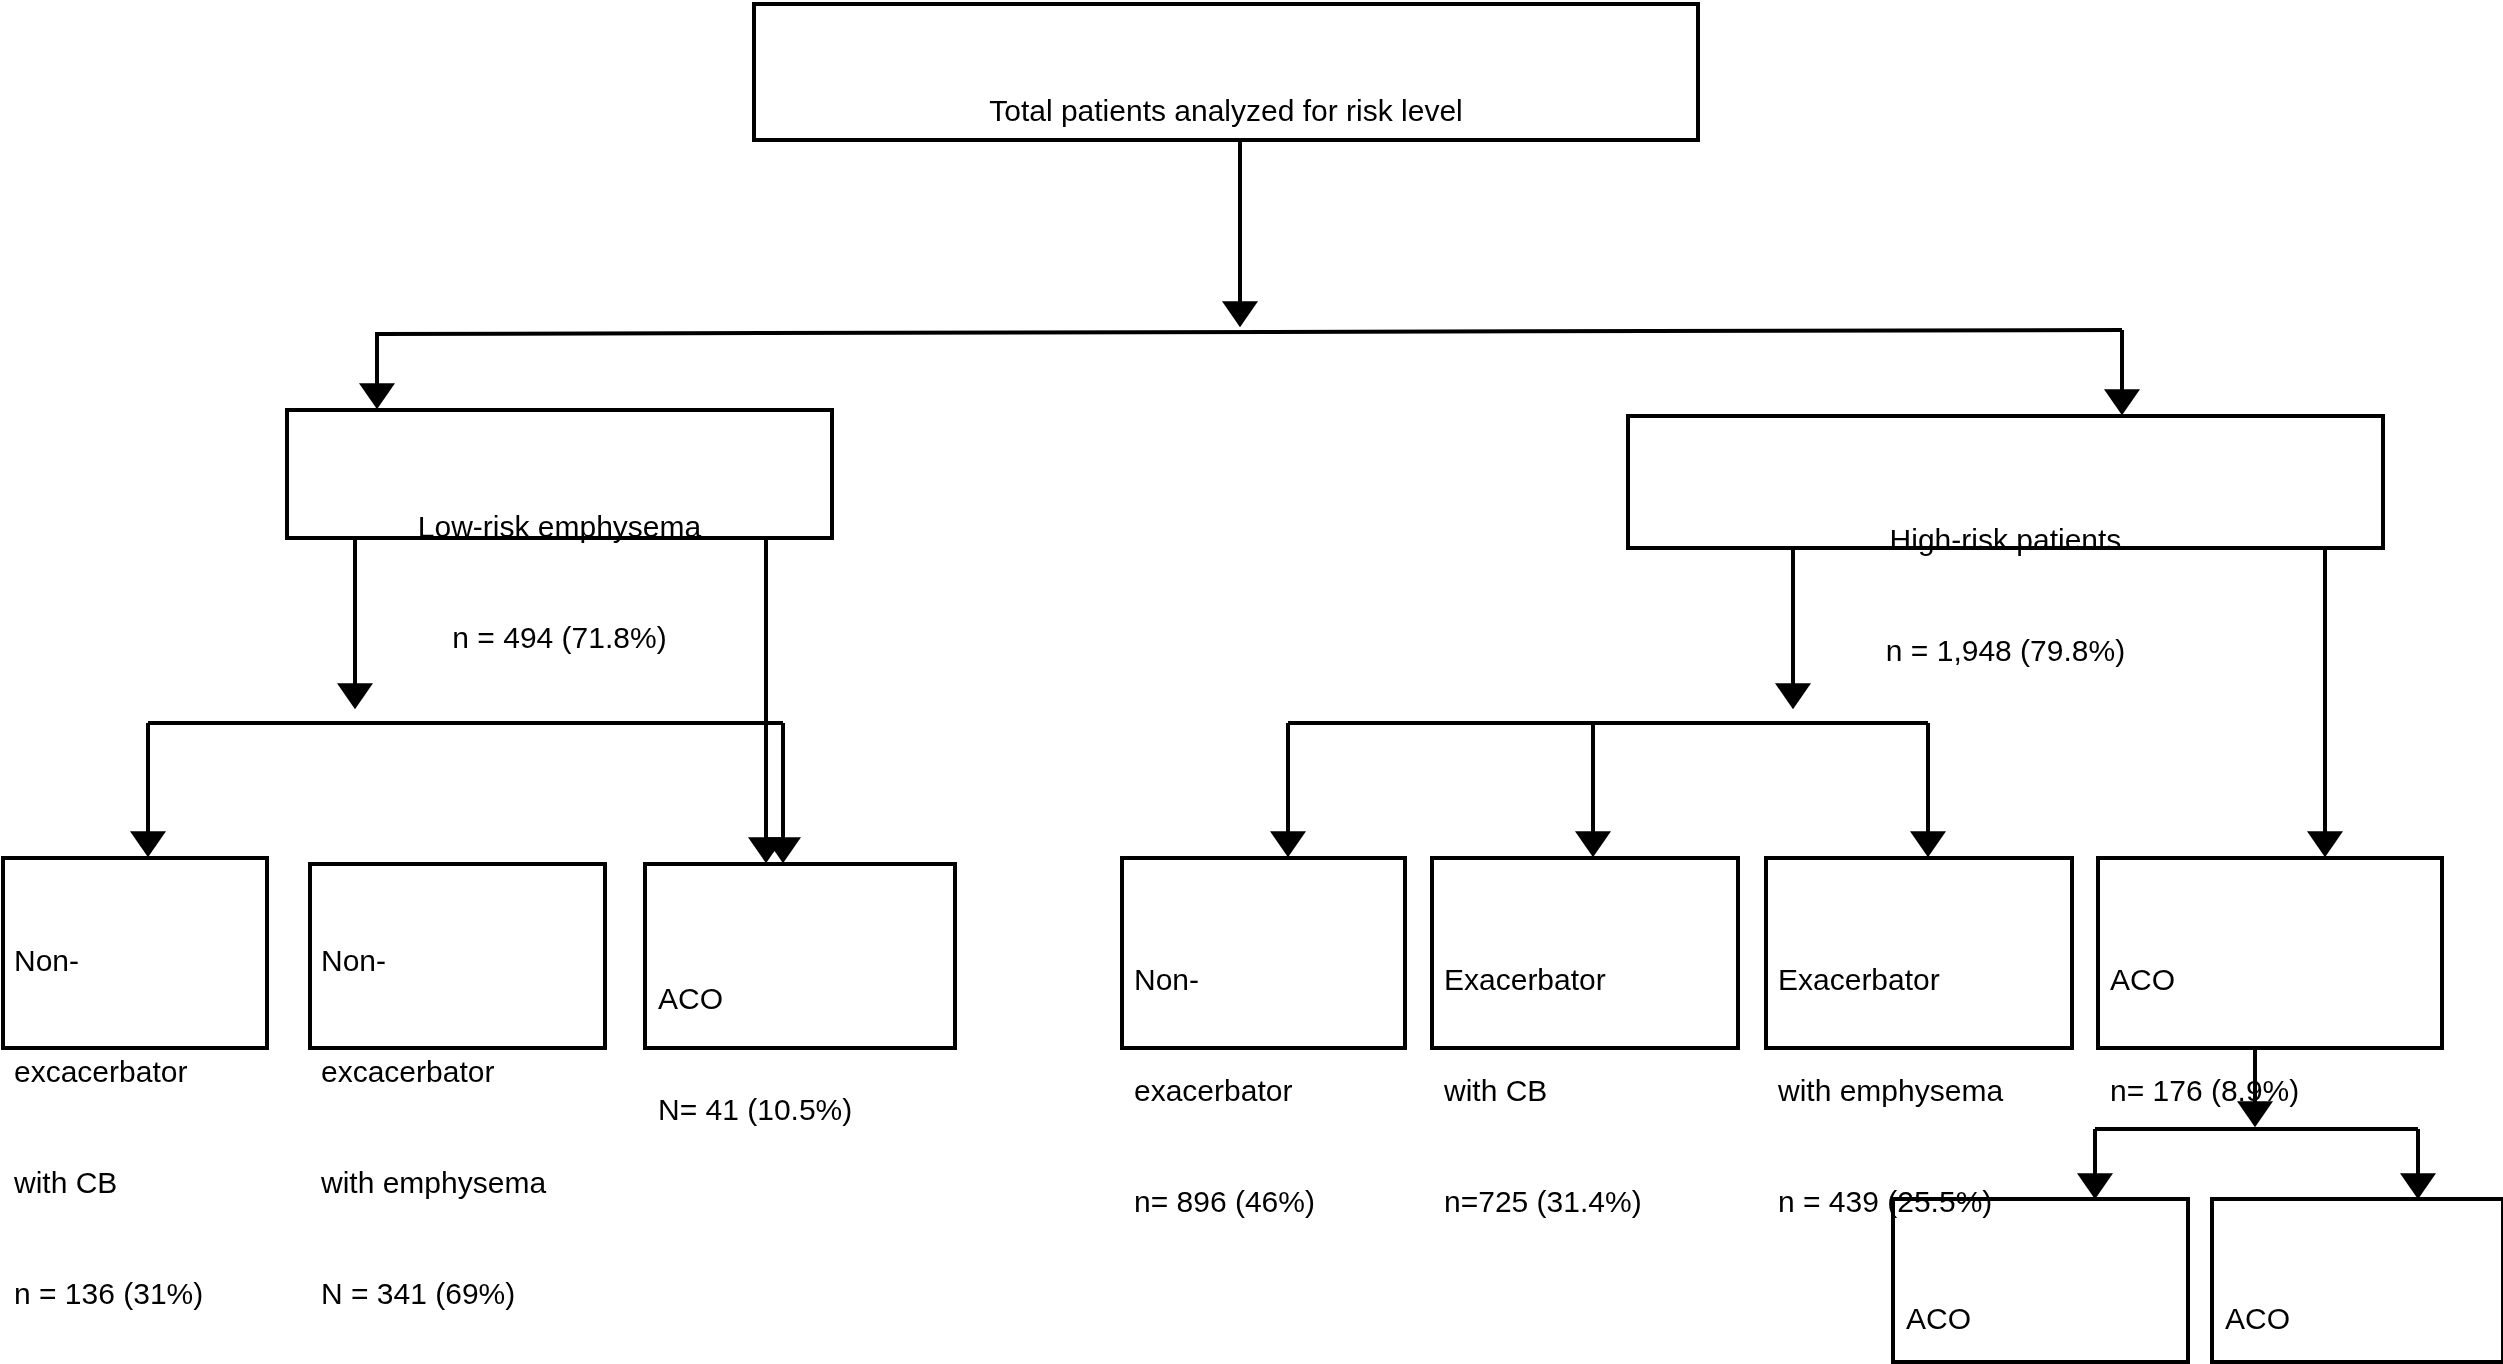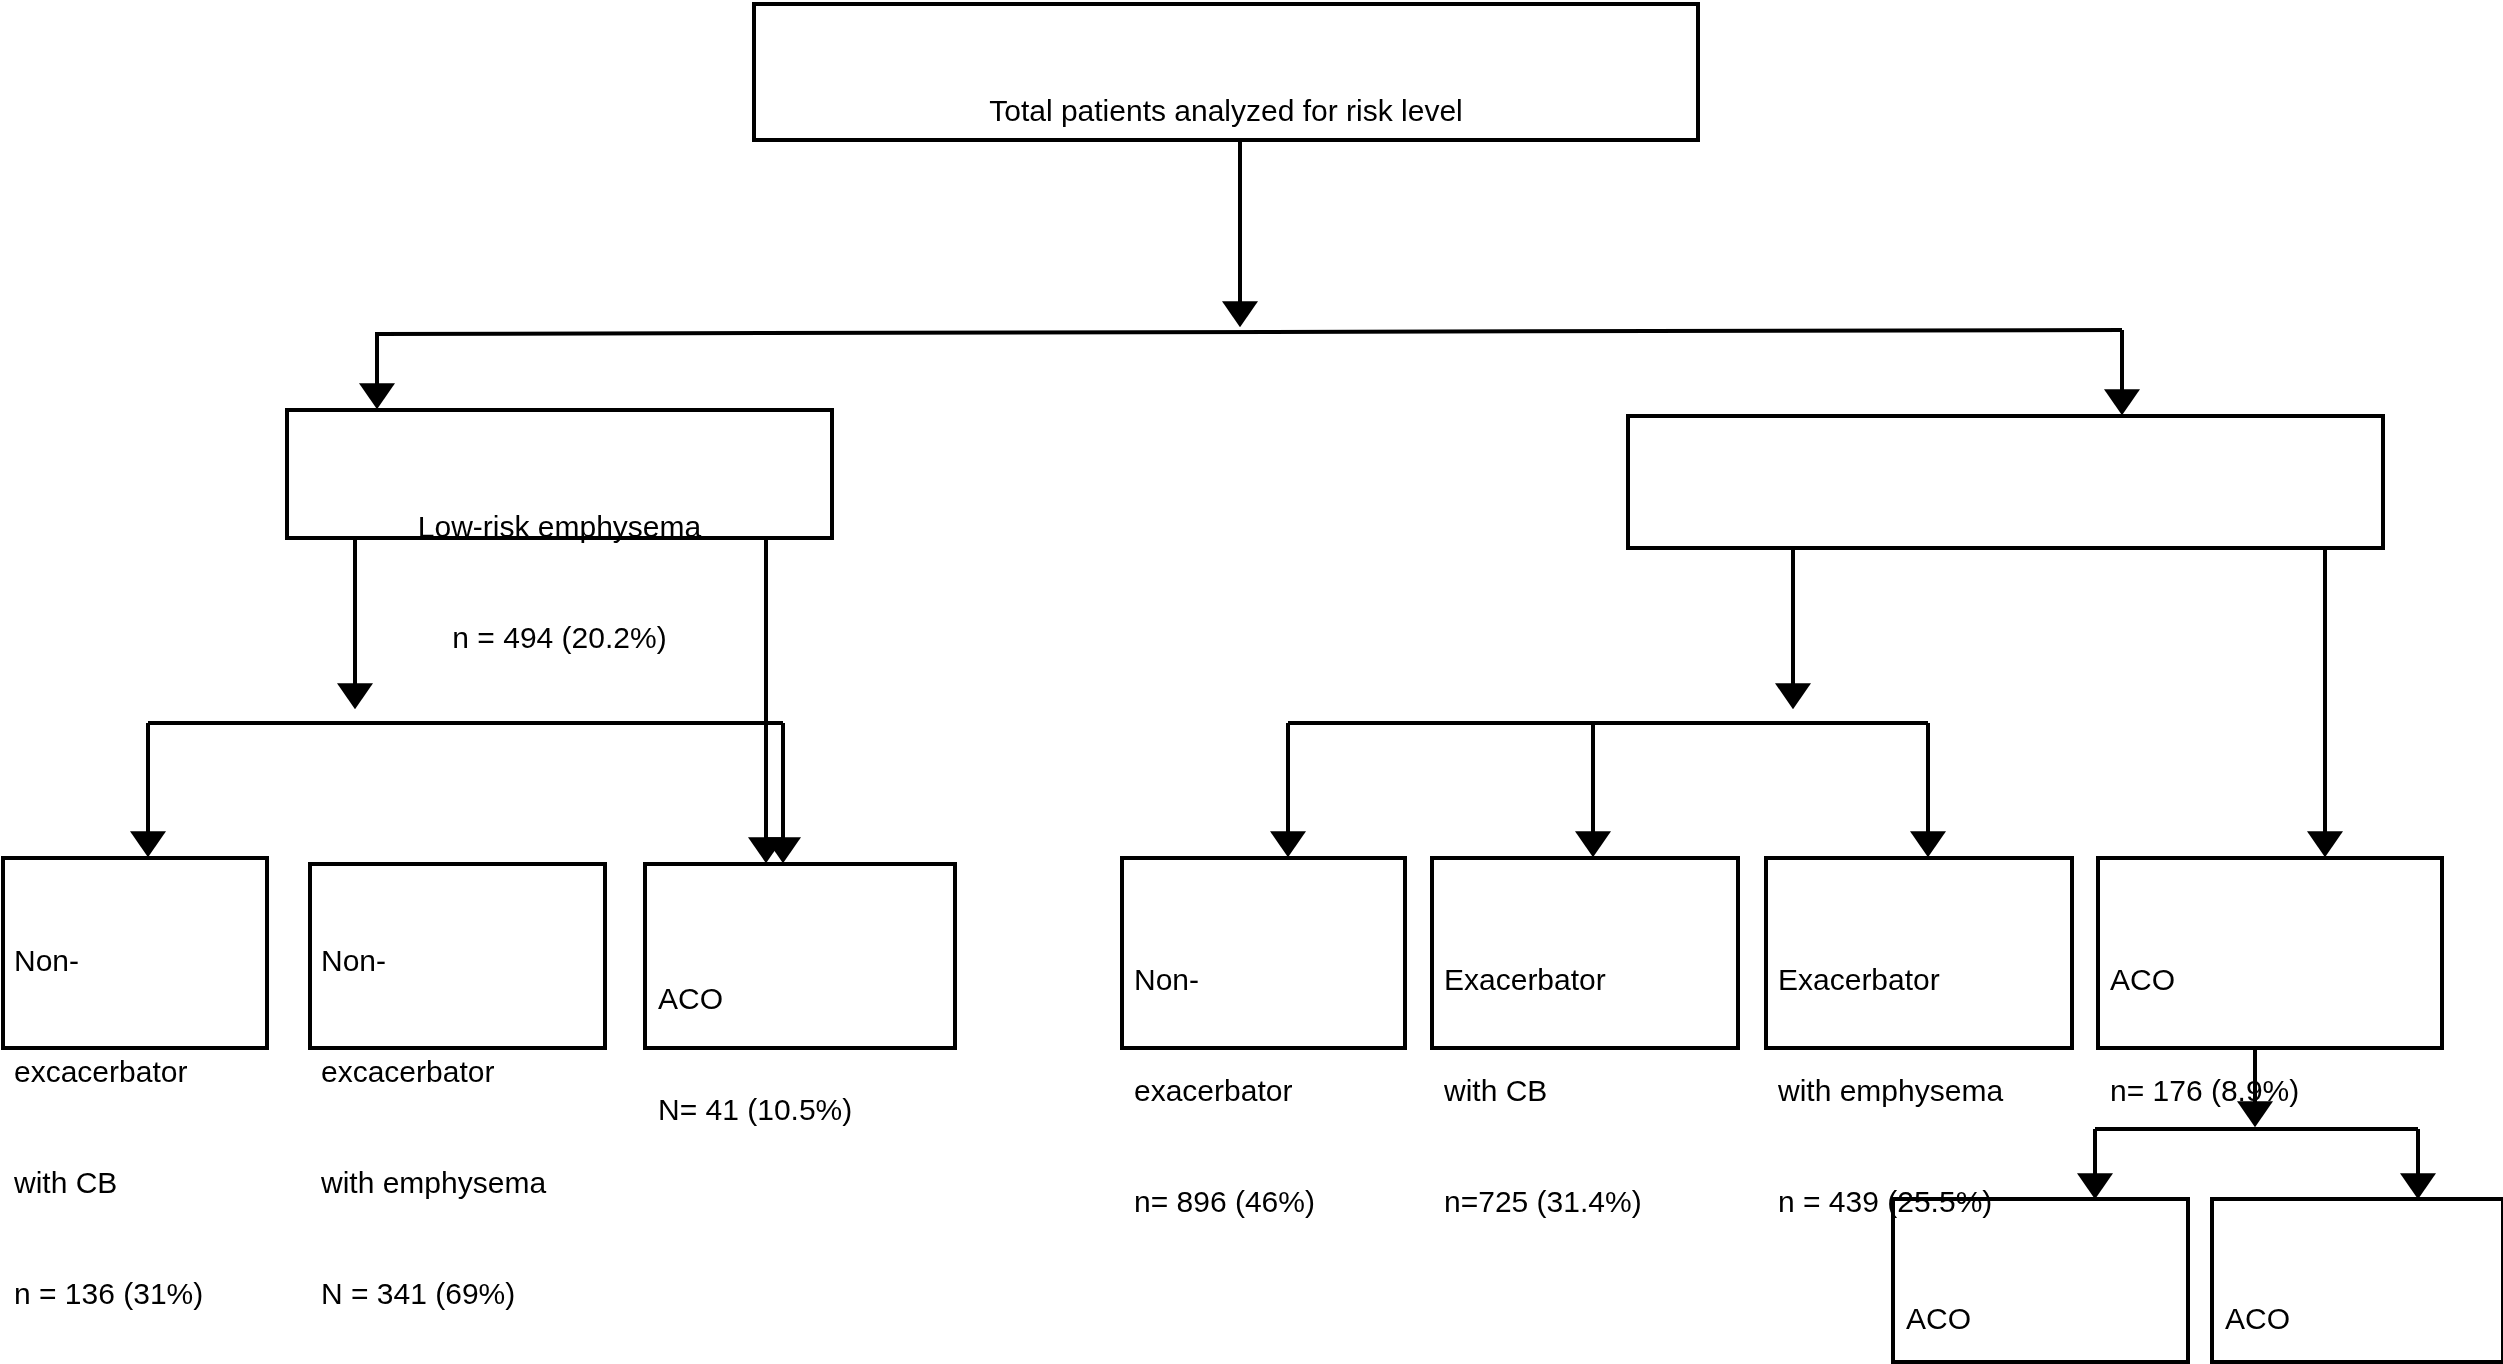--- a/index.html
+++ b/index.html
@@ -112,23 +112,27 @@
     <line class="connector" x1="2095" y1="1129" x2="2095" y2="1182" marker-end="url(#arrowhead)"></line>
     <line class="connector" x1="2418" y1="1129" x2="2418" y2="1182" marker-end="url(#arrowhead)"></line>
   </svg>
 
   <div class="node-text center" style="left:754px; top:18px; width:944px;">
     <span class="tline">Total patients analyzed for risk level</span>
   </div>
 
   <div class="node-text center" style="left:287px; top:434px; width:545px;">
     <span class="tline">Low-risk emphysema</span>
-    <span class="tline">n = 494 (20.2%)</span>
+    <span class="tline">n = 494 (71.8%)</span>
   </div>
 
+  <div class="node-text center" style="left:1628px; top:447px; width:755px;">
+    <span class="tline">High-risk patients</span>
+    <span class="tline">n = 1,948 (79.8%)</span>
+  </div>
 
   <div class="node-text left" style="left:14px; top:868px; width:255px;">
     <span class="tline">Non-</span>
     <span class="tline">excacerbator</span>
     <span class="tline">with CB</span>
     <span class="tline">n = 136 (31%)</span>
   </div>
 
   <div class="node-text left" style="left:321px; top:868px; width:290px;">
     <span class="tline">Non-</span>

